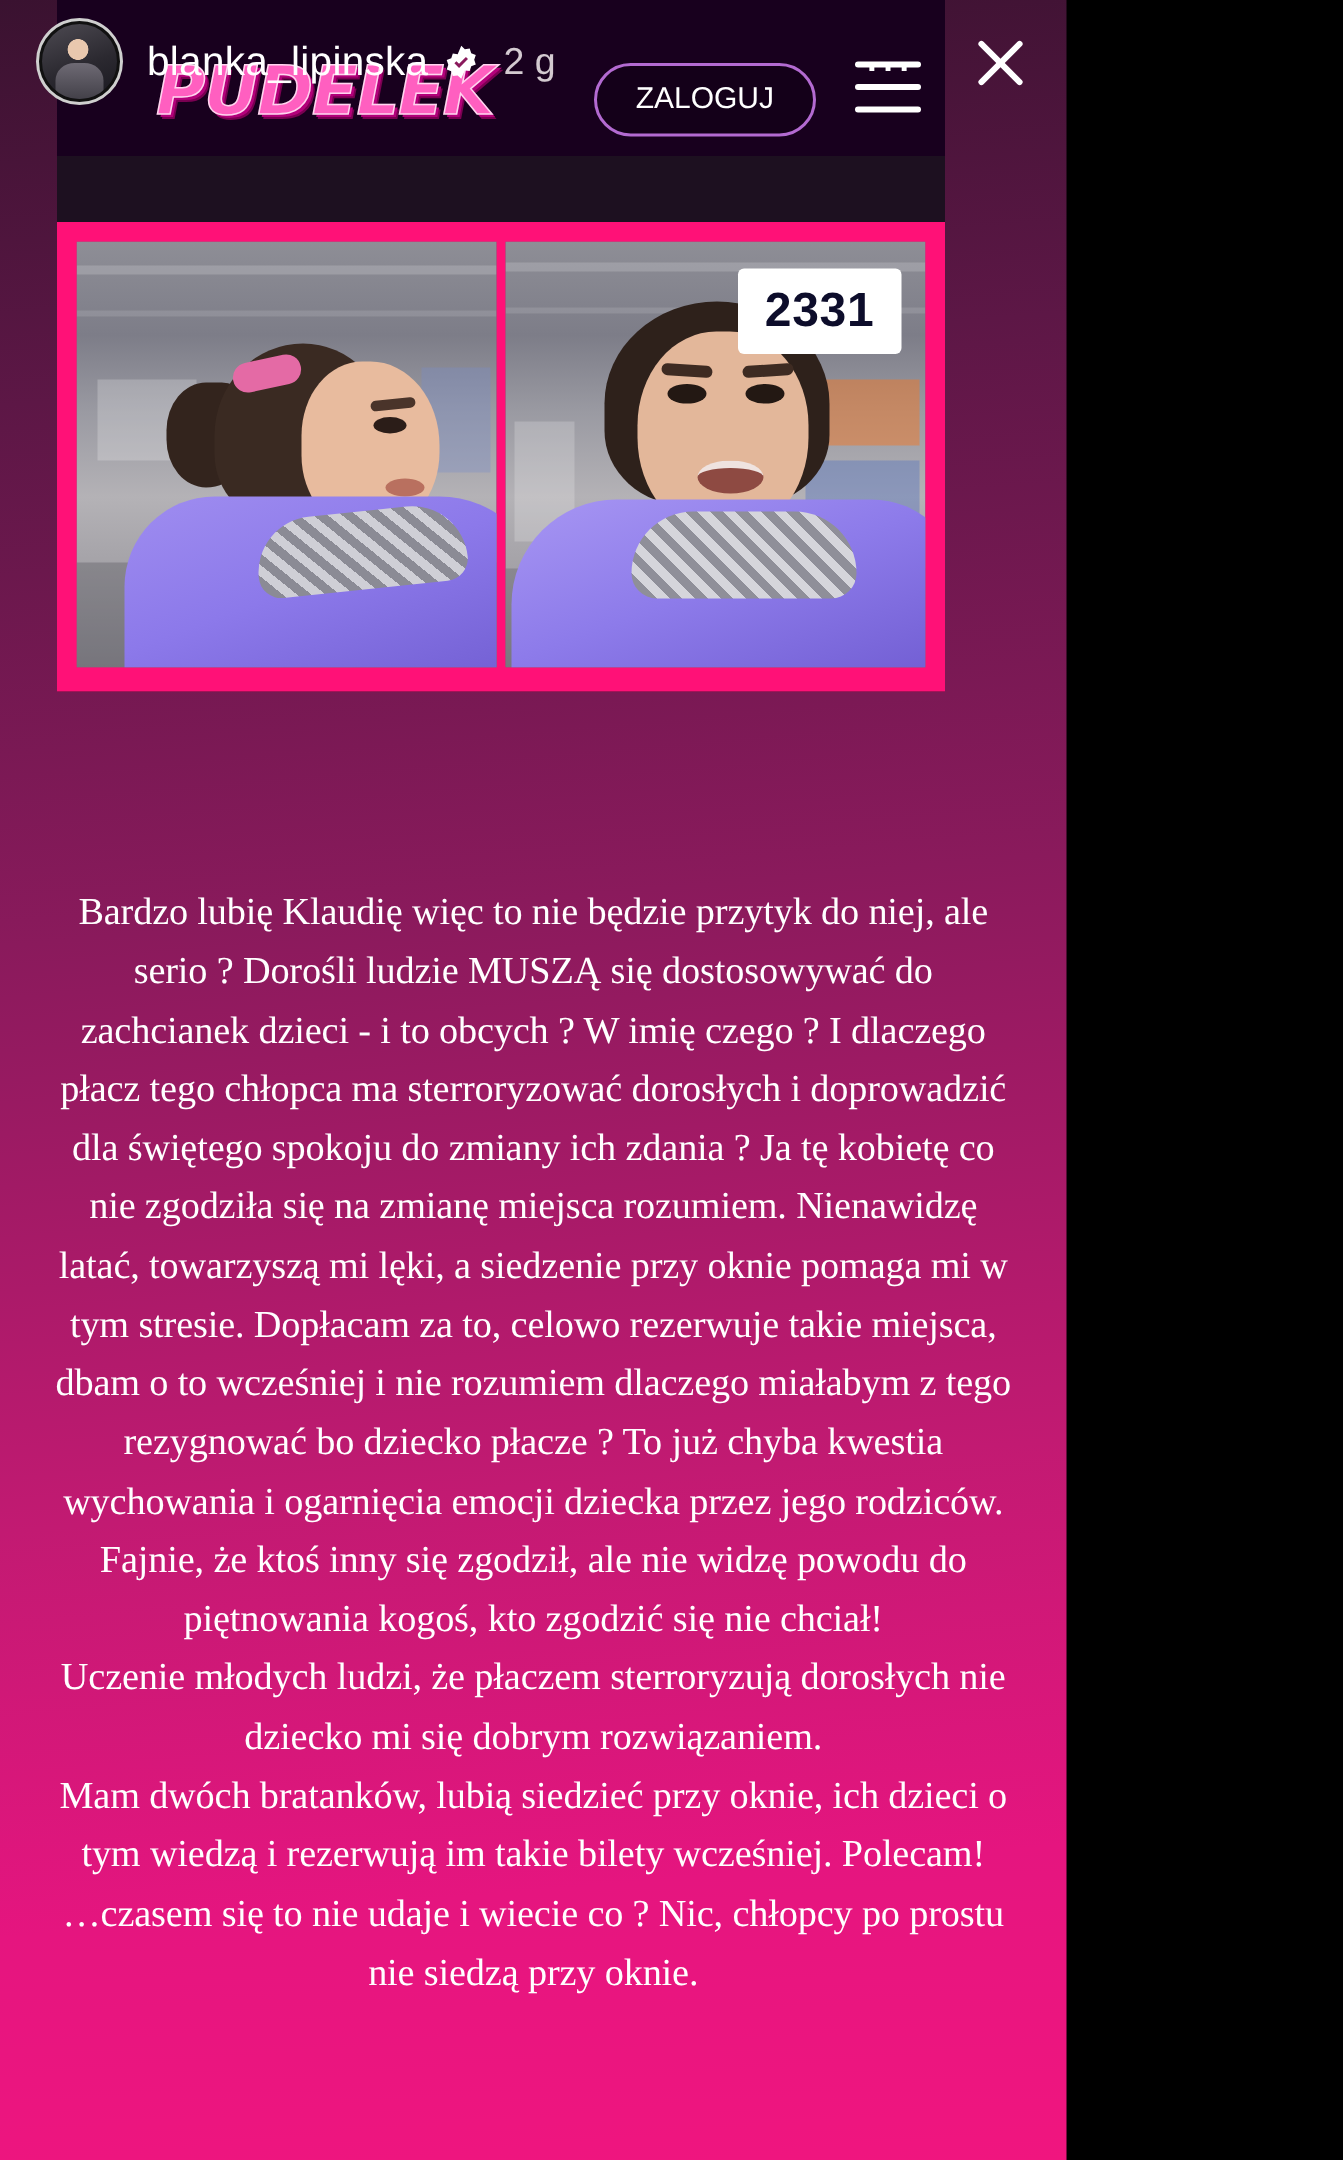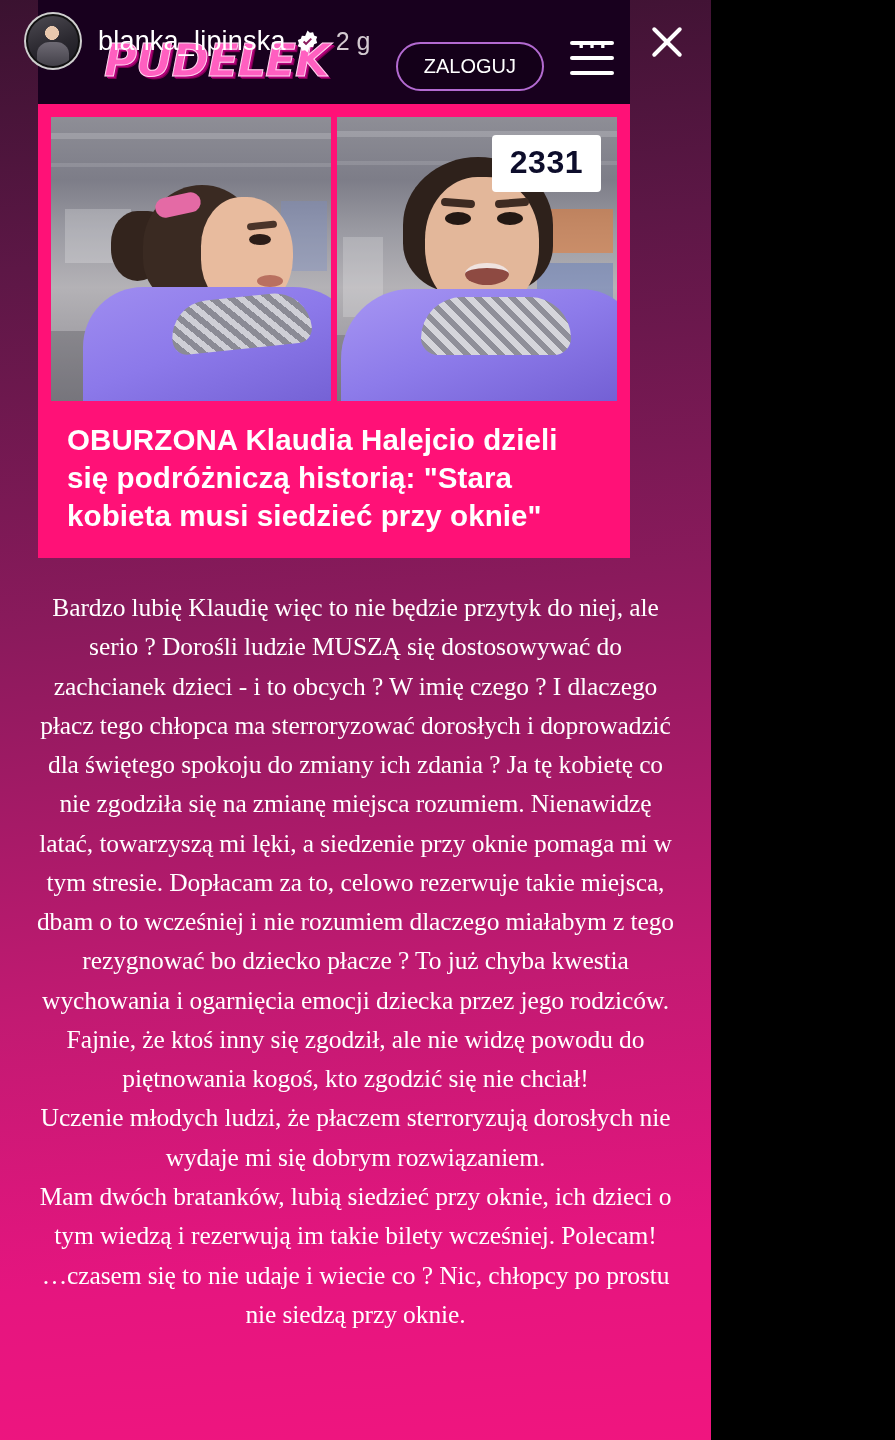--- a/index.html
+++ b/index.html
@@ -126,20 +126,21 @@
     margin-left: 26px;
     margin-top: 12px;
     width: 44px; height: 34px;
     display: flex; flex-direction: column; justify-content: space-between;
   }
   .burger span { display: block; height: 4px; background: #fff; border-radius: 2px; }
 
   .card-body {
     background: #ff1177;
     padding: 13px 13px 16px 13px;
+    margin-top: 44px;
   }
   .photos {
     position: relative;
     display: flex;
     gap: 6px;
     height: 284px;
     overflow: hidden;
   }
   .photo {
     flex: 1 1 50%;
@@ -351,24 +352,23 @@
             <span class="eyeR"></span>
             <span class="mouth"></span>
             <span class="jacket"></span>
             <span class="scarf"></span>
           </div>
         </div>
 
         <div class="counter">2331</div>
       </div>
 
-      <div class="headline">OBURZONA Klaudia Halejcio dzieli się podróżniczą historią: "Stara kobieta musi siedzieć przy oknie"</div>
     </div>
   </div>
 
   <div class="caption">
     <p>Bardzo lubię Klaudię więc to nie będzie przytyk do niej, ale serio ? Dorośli ludzie MUSZĄ się dostosowywać do zachcianek dzieci - i to obcych ? W imię czego ? I dlaczego płacz tego chłopca ma sterroryzować dorosłych i doprowadzić dla świętego spokoju do zmiany ich zdania ? Ja tę kobietę co nie zgodziła się na zmianę miejsca rozumiem. Nienawidzę latać, towarzyszą mi lęki, a siedzenie przy oknie pomaga mi w tym stresie. Dopłacam za to, celowo rezerwuje takie miejsca, dbam o to wcześniej i nie rozumiem dlaczego miałabym z tego rezygnować bo dziecko płacze ? To już chyba kwestia wychowania i ogarnięcia emocji dziecka przez jego rodziców. Fajnie, że ktoś inny się zgodził, ale nie widzę powodu do piętnowania kogoś, kto zgodzić się nie chciał!</p>
-    <p>Uczenie młodych ludzi, że płaczem sterroryzują dorosłych nie wydaje mi się dobrym rozwiązaniem.</p>
+    <p>Uczenie młodych ludzi, że płaczem sterroryzują dorosłych nie dziecko mi się dobrym rozwiązaniem.</p>
     <p>Mam dwóch bratanków, lubią siedzieć przy oknie, ich dzieci o tym wiedzą i rezerwują im takie bilety wcześniej. Polecam!</p>
     <p>…czasem się to nie udaje i wiecie co ? Nic, chłopcy po prostu nie siedzą przy oknie.</p>
   </div>
 
 </div>
 
 </body></html>

